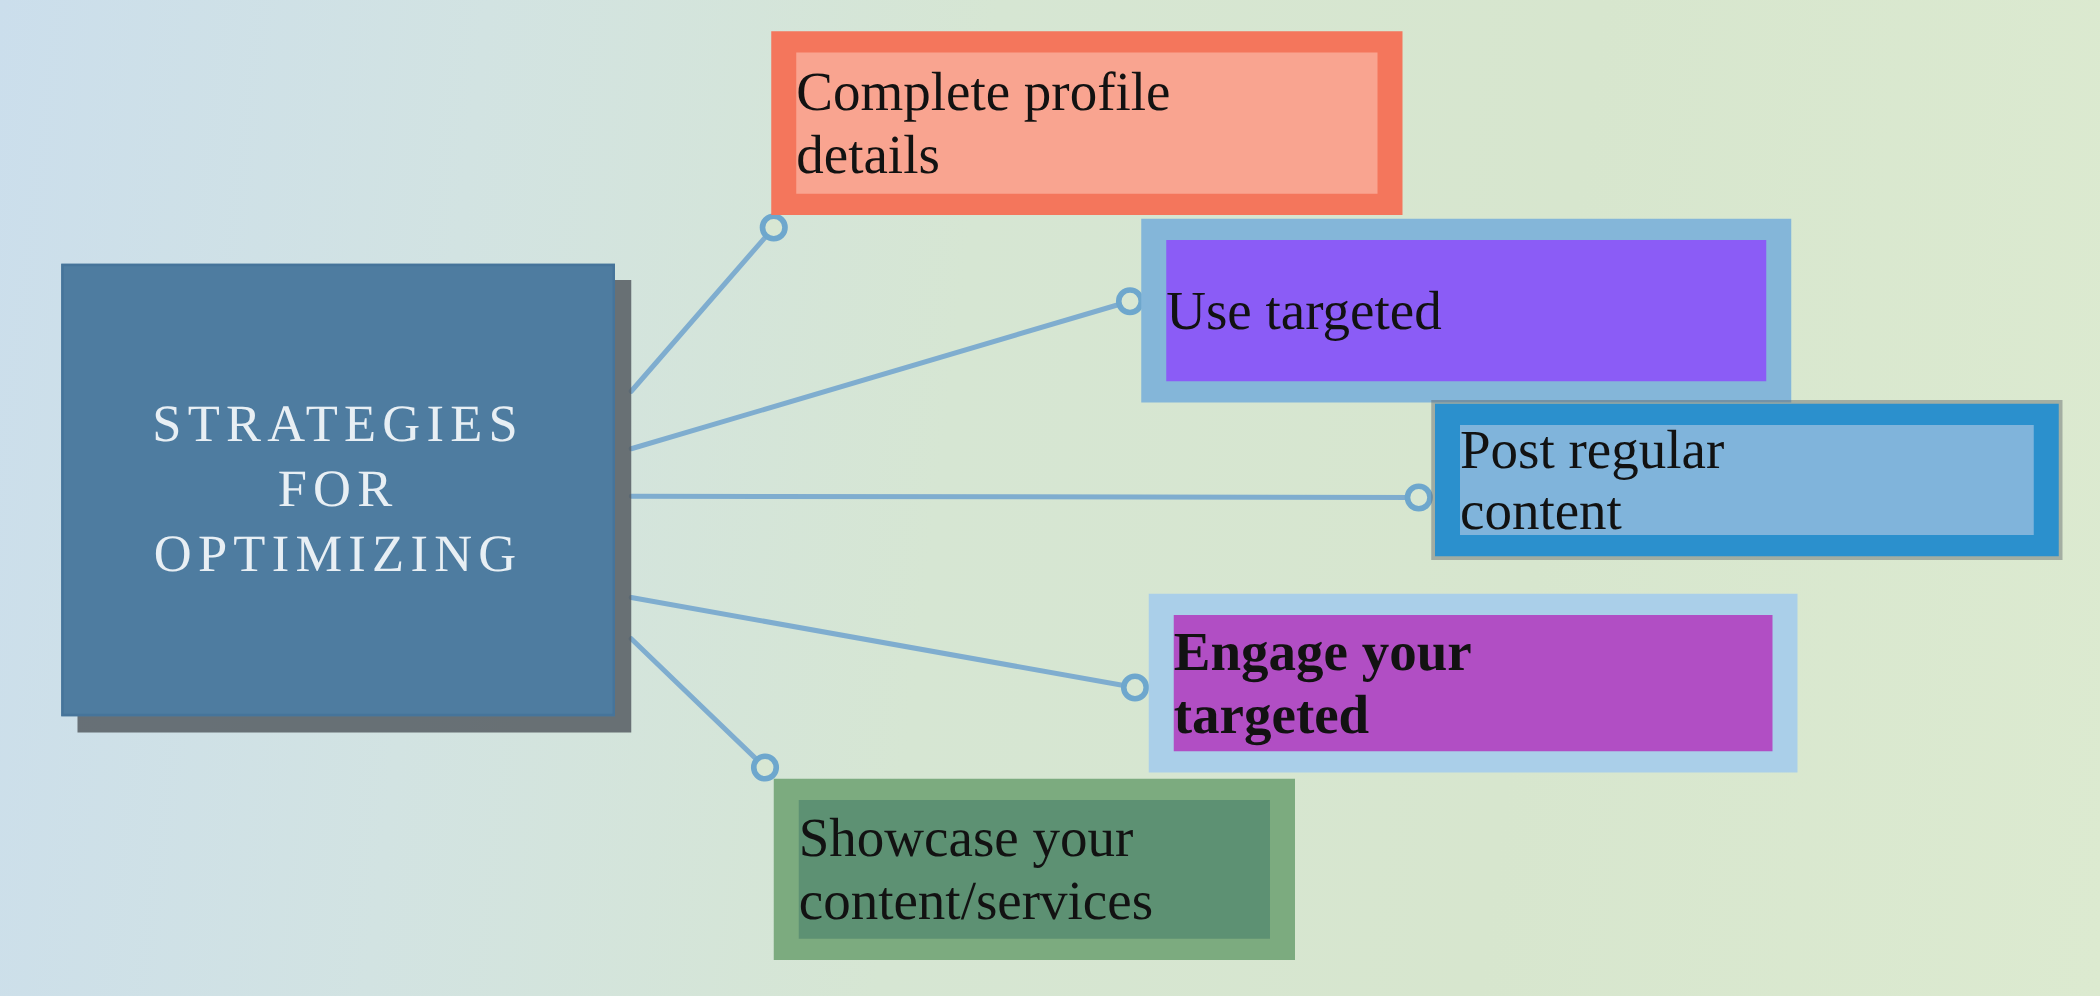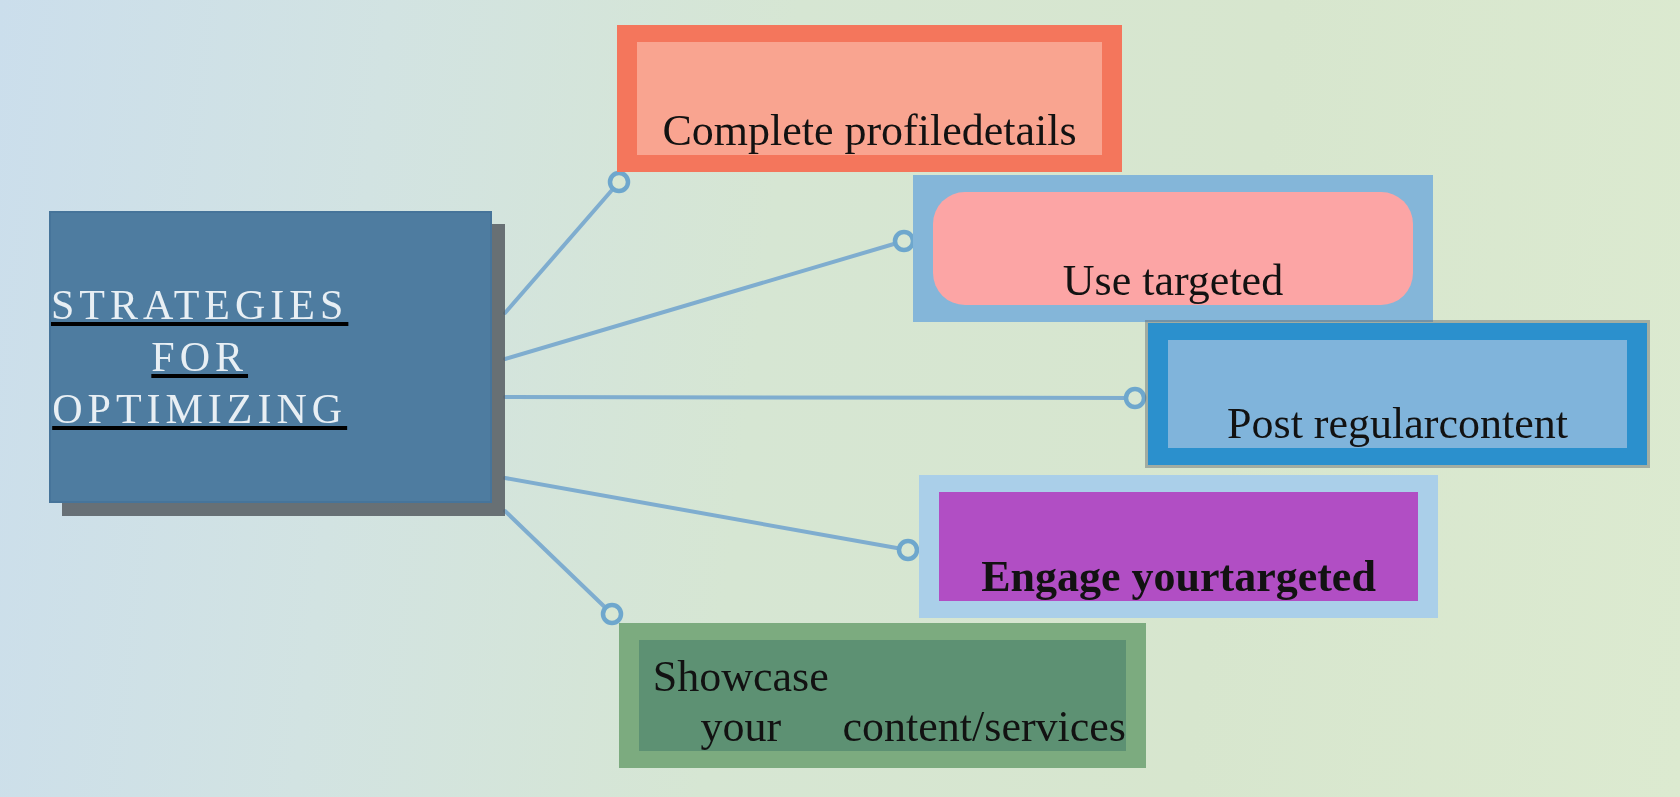--- a/index.html
+++ b/index.html
@@ -8,45 +8,45 @@
     width:1680px;height:797px;
     overflow:hidden;
     background:linear-gradient(97deg,#cbdeec 0%,#d2e3e2 22%,#d6e6d3 45%,#d7e6ce 72%,#dcead0 100%);
     font-family:"Liberation Serif","DejaVu Serif",serif;
   }
   svg.connectors{position:absolute;left:0;top:0;width:1680px;height:797px;}
   .connectors line{stroke:#7fadcf;stroke-width:4;stroke-linecap:round;}
   .connectors circle{fill:#d8e7d3;stroke:#6ea7cd;stroke-width:4.5;}
   .node{position:absolute;box-sizing:border-box;display:flex;}
   .inner{
-    flex:1;display:flex;flex-direction:row;align-items:flex-end;justify-content:center;
+    flex:1;display:flex;flex-direction:column;align-items:flex-start;justify-content:center;
     text-align:center;font-size:44px;line-height:1.12;color:#121212;
   }
   
   .root{
-    left:49px;top:211px;width:443px;height:292px;
+    left:49px;top:211px;width:443px;height:362px;
     background:#4e7ca0;
     border:2px solid #46749a;
     box-shadow:13px 13px 0 0 rgba(85,92,97,0.85);
-    display:flex;align-items:center;justify-content:flex-start;text-decoration:underline;
+    display:flex;align-items:center;justify-content:center;
   }
   .root-text{
     text-align:center;color:#e8eff4;font-size:42px;line-height:52px;letter-spacing:5px;
   }
   
   .b1{left:617px;top:25px;width:505px;height:147px;background:#f4765c;padding:17px 20px;}
   .b1 .inner{background:#f9a490;}
   .b2{left:913px;top:175px;width:520px;height:147px;background:#84b6d9;padding:17px 20px;}
-  .b2 .inner{background:#fca5a5;border-radius:32px;}
-  .b3{left:1148px;top:323px;width:499px;height:142px;background:#2b90cd;padding:17px 20px;
+  .b2 .inner{background:#8b5cf6;}
+  .b3{left:1148px;top:323px;width:499px;height:122px;background:#2b90cd;padding:17px 20px;
       box-shadow:0 0 0 3px rgba(96,102,106,0.45);}
   .b3 .inner{background:#80b4db;}
   .b4{left:919px;top:475px;width:519px;height:143px;background:#aacfe9;padding:17px 20px;font-weight:bold;}
   .b4 .inner{background:#b14ec4;}
-  .b5{left:619px;top:623px;width:527px;height:145px;background:#7cab7f;padding:17px 20px;}
+  .b5{left:619px;top:623px;width:417px;height:145px;background:#7cab7f;padding:17px 20px;}
   .b5 .inner{background:#5d9173;}
 </style>
 </head>
 <body>
 
 <div class="canvas">
 
   <svg class="connectors" viewBox="0 0 1680 797">
     <line x1="505" y1="313" x2="619" y2="182"></line>
     <line x1="505" y1="359" x2="904" y2="241"></line>

